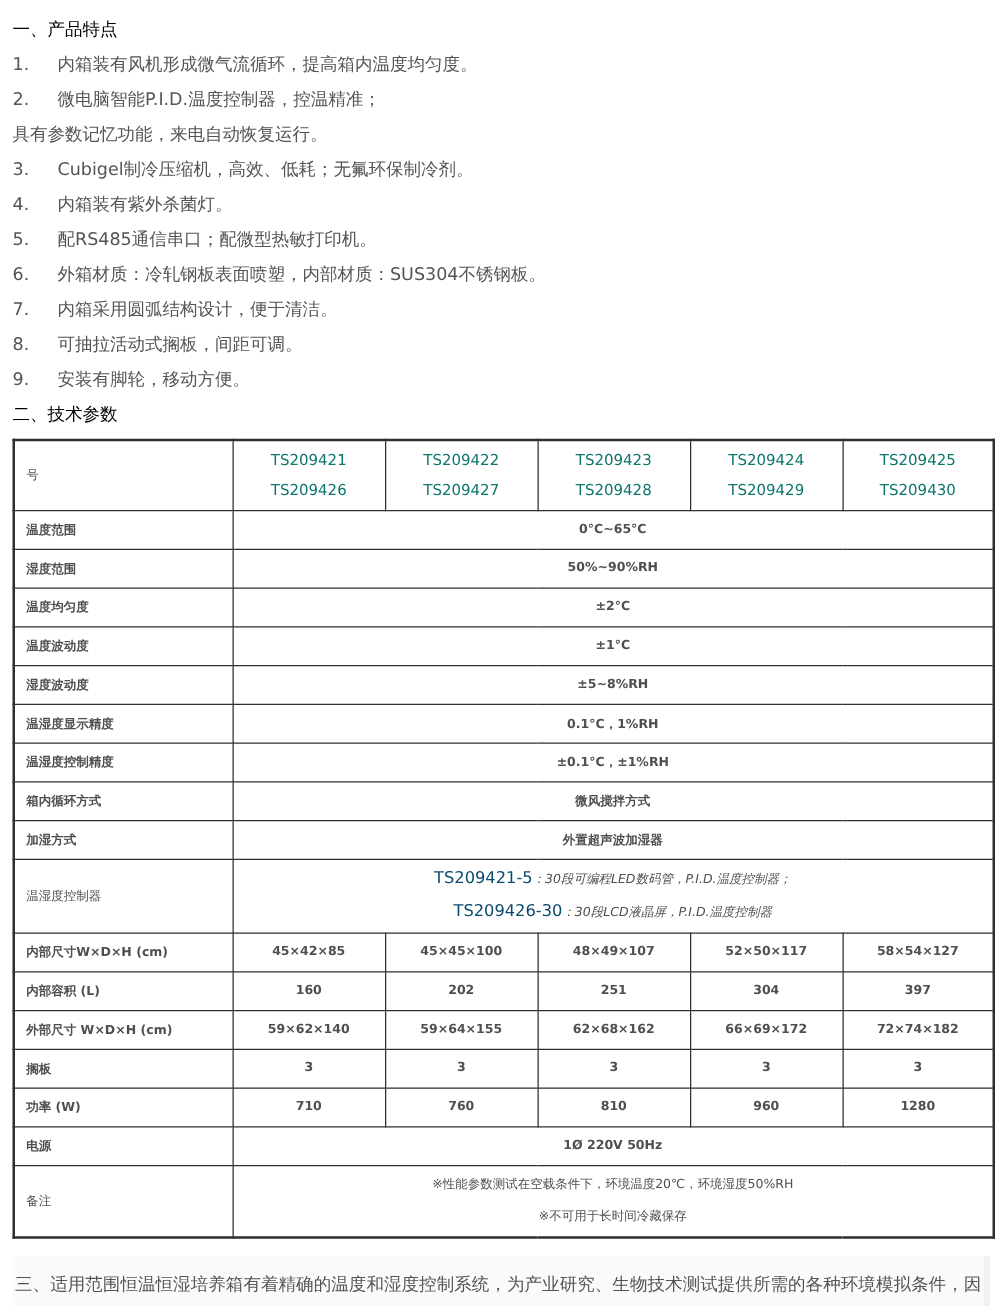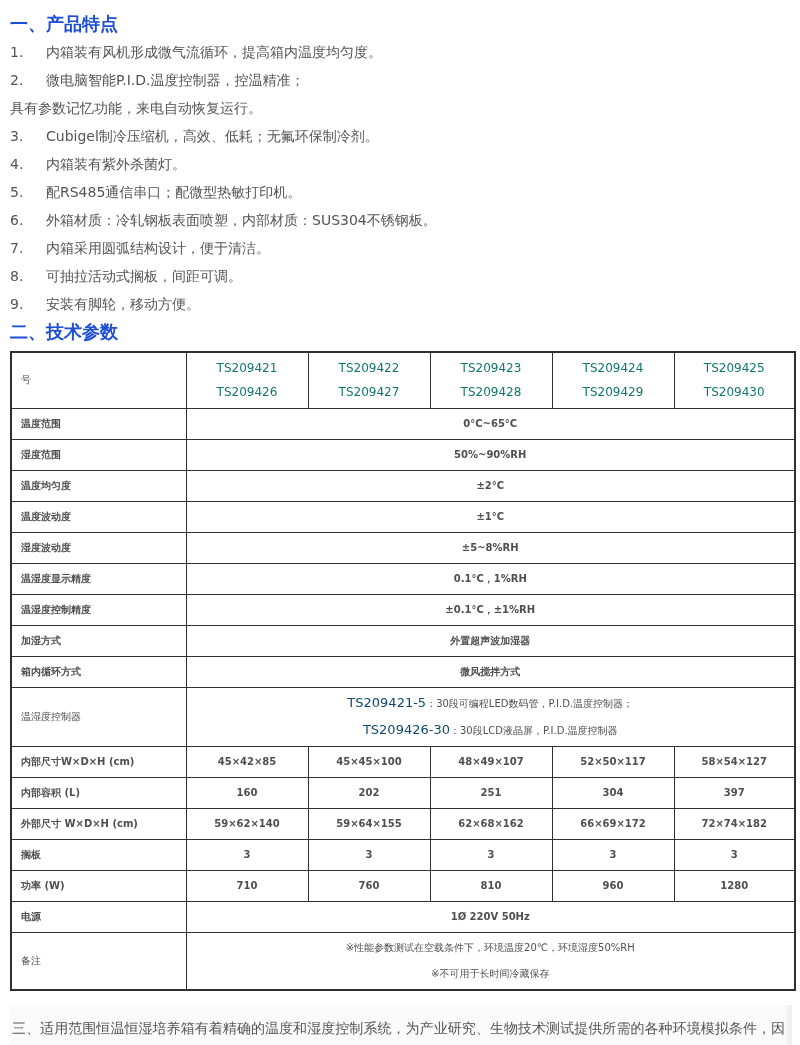--- a/index.html
+++ b/index.html
@@ -8,24 +8,23 @@
     width: 800px;
     height: 1045px;
     font-family: "DejaVu Sans", "Liberation Sans", sans-serif;
     color: #545454;
     overflow: hidden;
   }
   .page { padding: 10px 8px 0 10px; }
 
   
   .sec-title {
-    font-size: 18px;
+    font-size: 14px;
     line-height: 28px;
-    color: #1d4ed8;
-    font-weight: bold;
+    color: #000000;
   }
   .feat-line {
     display: flex;
     font-size: 14px;
     line-height: 28px;
     color: #545454;
   }
   .feat-num { width: 36px; flex: 0 0 36px; }
   .feat-num:empty { display: none; }
 
@@ -50,21 +49,21 @@
     font-size: 10px;
   }
   .spec-table td.val { text-align: center; }
   .h-header td { height: 56px; }
   .h-s td { height: 31px; font-weight: bold; }
   .h-ctrl td { height: 59px; }
   .h-note td { height: 52px; }
   .model-cell div { line-height: 24px; font-size: 12px; color: #0f766e; }
   .ctrl-line { line-height: 26px; }
   .ctrl-model { font-size: 13px; color: #0c4a6e; }
-  .ctrl-rest { font-size: 10px; }
+  .ctrl-rest { font-size: 10px; font-style: italic; }
   .note-line { line-height: 26px; }
 
   
   .bottom-wrap {
     background: #fafafa;
     margin-top: 14px;
     padding: 8px 2px 10px 2px;
     border-right: 5px solid #f1f1f1;
   }
   .bottom-text {
@@ -180,26 +179,26 @@
       </tr>
       <tr class="h-s">
         <td class="lbl">温湿度显示精度</td>
         <td class="val" colspan="5">0.1°C，1%RH</td>
       </tr>
       <tr class="h-s">
         <td class="lbl">温湿度控制精度</td>
         <td class="val" colspan="5">±0.1°C，±1%RH</td>
       </tr>
       <tr class="h-s">
+        <td class="lbl">箱内循环方式</td>
+        <td class="val" colspan="5">微风搅拌方式</td>
+      </tr>
+      <tr class="h-s">
         <td class="lbl">加湿方式</td>
         <td class="val" colspan="5">外置超声波加湿器</td>
-      </tr>
-      <tr class="h-s">
-        <td class="lbl">箱内循环方式</td>
-        <td class="val" colspan="5">微风搅拌方式</td>
       </tr>
 
       <tr class="h-ctrl">
         <td class="lbl">温湿度控制器</td>
         <td class="val" colspan="5">
           <div class="ctrl-line"><span class="ctrl-model">TS209421-5</span><span class="ctrl-rest">：30段可编程LED数码管，P.I.D.温度控制器；</span></div>
           <div class="ctrl-line"><span class="ctrl-model">TS209426-30</span><span class="ctrl-rest">：30段LCD液晶屏，P.I.D.温度控制器</span></div>
         </td>
       </tr>
 

